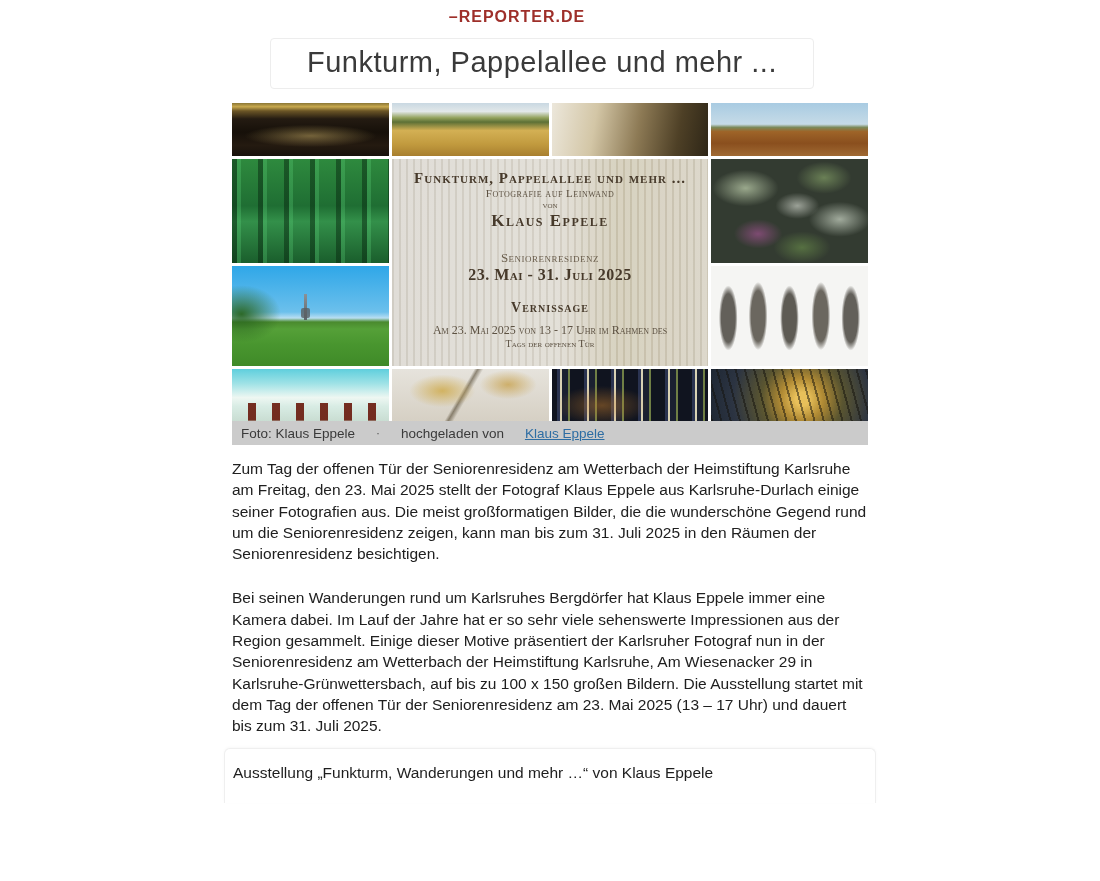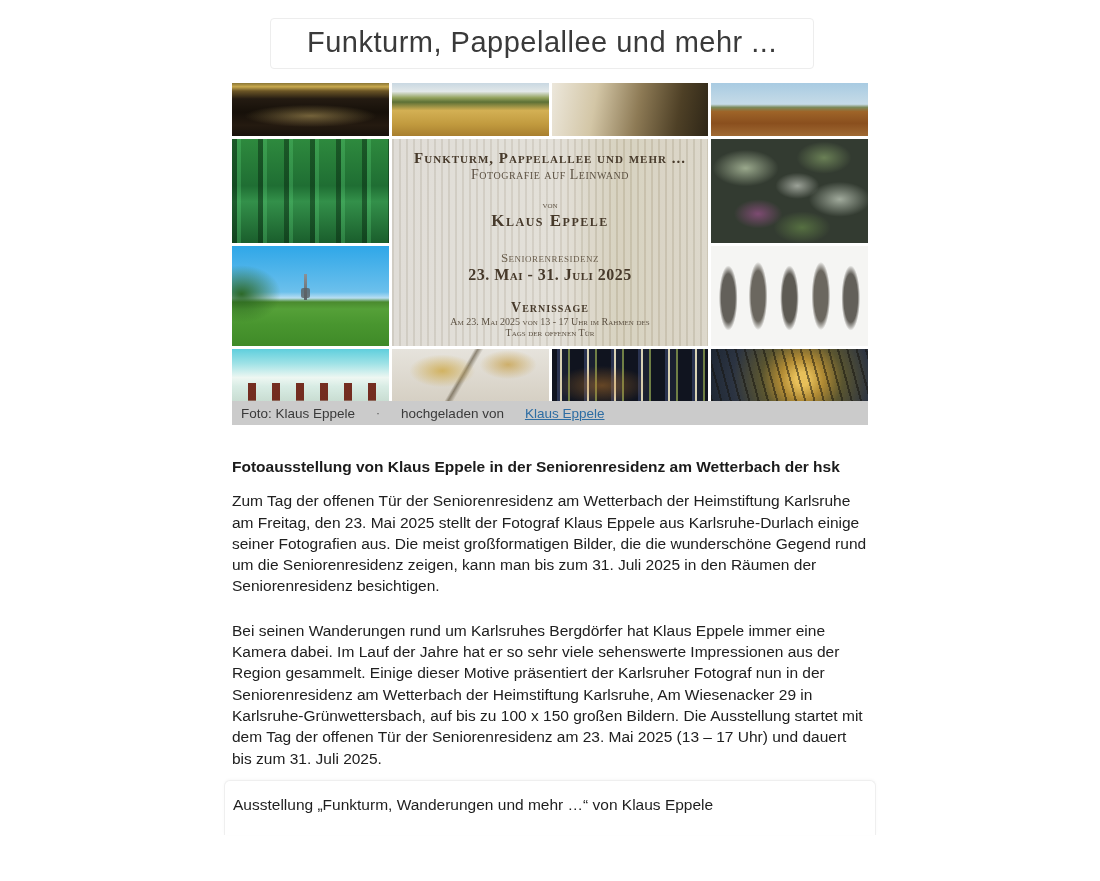--- a/index.html
+++ b/index.html
@@ -52,27 +52,27 @@
       radial-gradient(ellipse 20% 18% at 55% 45%, rgba(200,205,195,0.7), transparent 70%),
       #333b31; }
 
   .t-poster { grid-column:2/4; grid-row:2/4; position:relative; overflow:hidden;
       background:
       repeating-linear-gradient(90deg, rgba(130,120,100,0.10) 0 2px, rgba(255,255,255,0.18) 2px 7px),
       linear-gradient(90deg,#d9d6ce 0%,#ddd9d0 52%,#cfc8b2 72%,#d5cfc0 100%); }
   .poster-text { position:absolute; inset:0; display:flex; flex-direction:column; align-items:center;
       font-family:"Liberation Serif", serif; font-variant:small-caps; color:#473a2b; text-align:center; }
   .p-title { margin-top:11px; font-size:15px; font-weight:bold; letter-spacing:1px; }
-  .p-sub   { font-size:14px;  color:#5d5243; margin-top:0px; letter-spacing:0.5px; }
-  .p-von   { font-size:10px;  margin-top:16px; color:#5d5243; }
+  .p-sub   { font-size:11px;  color:#5d5243; margin-top:0px; letter-spacing:0.5px; }
+  .p-von   { font-size:10px;  color:#5d5243; }
   .p-artist{ font-size:17px;  font-weight:bold; letter-spacing:1.5px; margin-top:1px; }
   .p-durl  { font-size:13px;  margin-top:19px; color:#6b5f4e; letter-spacing:0.5px; }
   .p-dur   { font-size:16px;  font-weight:bold; letter-spacing:0.5px; }
   .p-vernl { font-size:14px;  font-weight:bold; margin-top:16px; letter-spacing:1px; }
-  .p-vern1 { font-size:10px;  color:#5d5243; margin-top:0; }
+  .p-vern1 { font-size:12px;  color:#5d5243; margin-top:7px; }
   .p-vern2 { font-size:10px;  color:#5d5243; }
 
   .t-r3c1 { position:relative; background:
       radial-gradient(ellipse 35% 40% at 6% 48%, rgba(40,100,30,0.95), transparent 72%),
       linear-gradient(180deg,#2fa7e8 0%,#6cc0ec 46%,#b8def2 52%,#4a8a2e 56%,#55a038 63%,#49962f 78%,#3f8a28 100%); }
   .t-r3c1 .tower { position:absolute; left:46%; top:28%; width:3px; height:26%;
       background:linear-gradient(180deg,#8a9196,#5d6468); }
   .t-r3c1 .tower:after { content:""; position:absolute; left:-3px; top:55%; width:9px; height:10px;
       background:rgba(90,96,100,0.8); border-radius:2px; }
   .t-r4c... { }
@@ -113,20 +113,21 @@
 
   .info-card { width:652px; margin-left:224px; margin-top:11px; padding:13px 0 20px 8px;
       background:#fff; border:1px solid #efefef; border-bottom:none; border-radius:6px 6px 0 0;
       box-shadow:0 -1px 3px rgba(0,0,0,0.03); font-size:15.5px; line-height:21.3px; color:#1e1e1e; }
 </style>
 </head>
 <body>
 
 <header class="site-header">
   <div class="logo-wrap">
+    <div class="logo-sub">–REPORTER.DE</div>
   </div>
 </header>
 
 <div class="title-box">
   <h1>Funkturm, Pappelallee und mehr ...</h1>
 </div>
 
 <figure class="content-col">
   <div class="collage">
     <div class="tile t-r1c1"></div>
@@ -166,21 +167,20 @@
 </figure>
 
 <div class="caption-bar">
   <span>Foto: Klaus Eppele</span>
   <span class="dot">·</span>
   <span>hochgeladen von</span>
   <a class="uploader-link">Klaus Eppele</a>
 </div>
 
 <article class="article">
-  <h2>Fotoausstellung von Klaus Eppele in der Seniorenresidenz am Wetterbach der hsk</h2>
   <p class="lead">Zum Tag der offenen Tür der Seniorenresidenz am Wetterbach der Heimstiftung Karlsruhe am Freitag, den 23. Mai 2025 stellt der Fotograf Klaus Eppele aus Karlsruhe-Durlach einige seiner Fotografien aus. Die meist großformatigen Bilder, die die wunderschöne Gegend rund um die Seniorenresidenz zeigen, kann man bis zum 31. Juli 2025 in den Räumen der Seniorenresidenz besichtigen.</p>
   <p class="body-p">Bei seinen Wanderungen rund um Karlsruhes Bergdörfer hat Klaus Eppele immer eine Kamera dabei. Im Lauf der Jahre hat er so sehr viele sehenswerte Impressionen aus der Region gesammelt. Einige dieser Motive präsentiert der Karlsruher Fotograf nun in der Seniorenresidenz am Wetterbach der Heimstiftung Karlsruhe, Am Wiesenacker 29 in Karlsruhe-Grünwettersbach, auf bis zu 100 x 150 großen Bildern. Die Ausstellung startet mit dem Tag der offenen Tür der Seniorenresidenz am 23. Mai 2025 (13 – 17 Uhr) und dauert bis zum 31. Juli 2025.</p>
 </article>
 
 <div class="info-card">
   <div>Ausstellung „Funkturm, Wanderungen und mehr …“ von Klaus Eppele</div>
 
 </div>
 
 </body></html>

